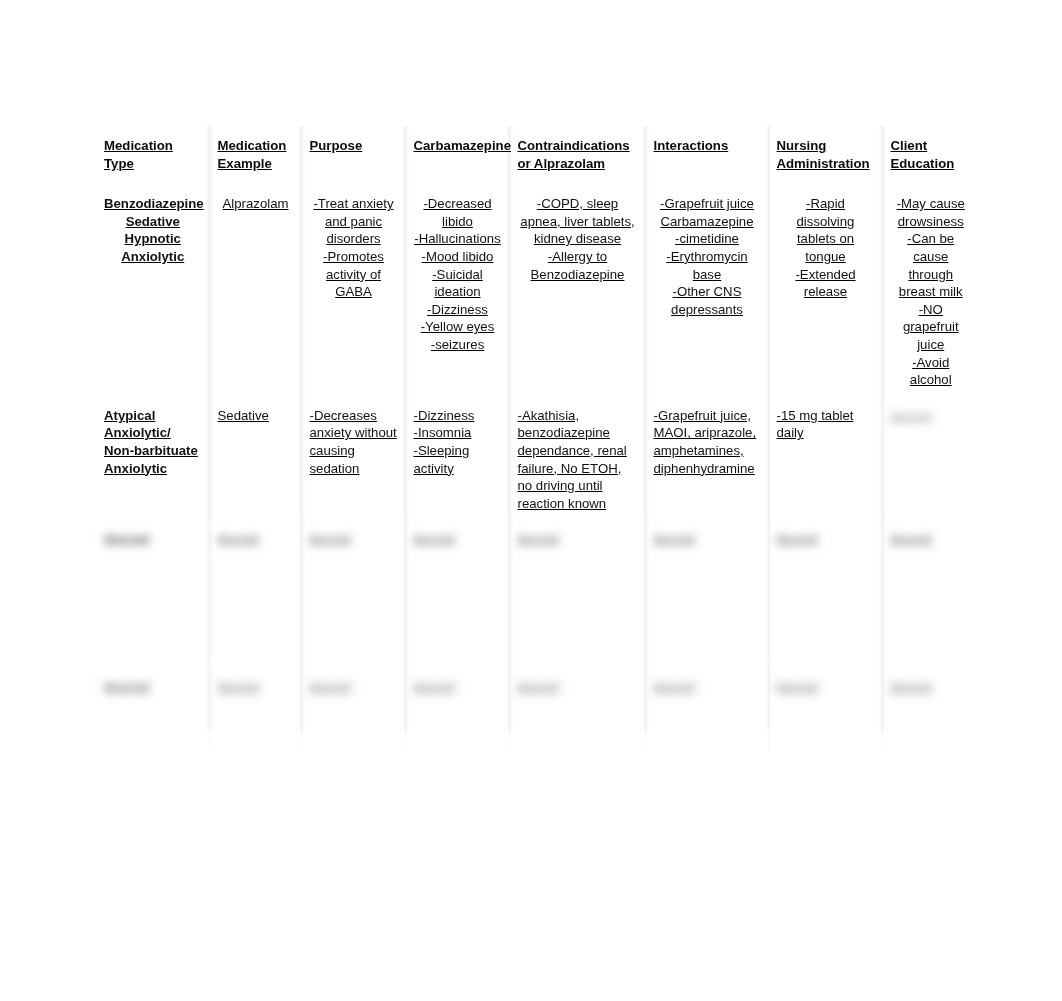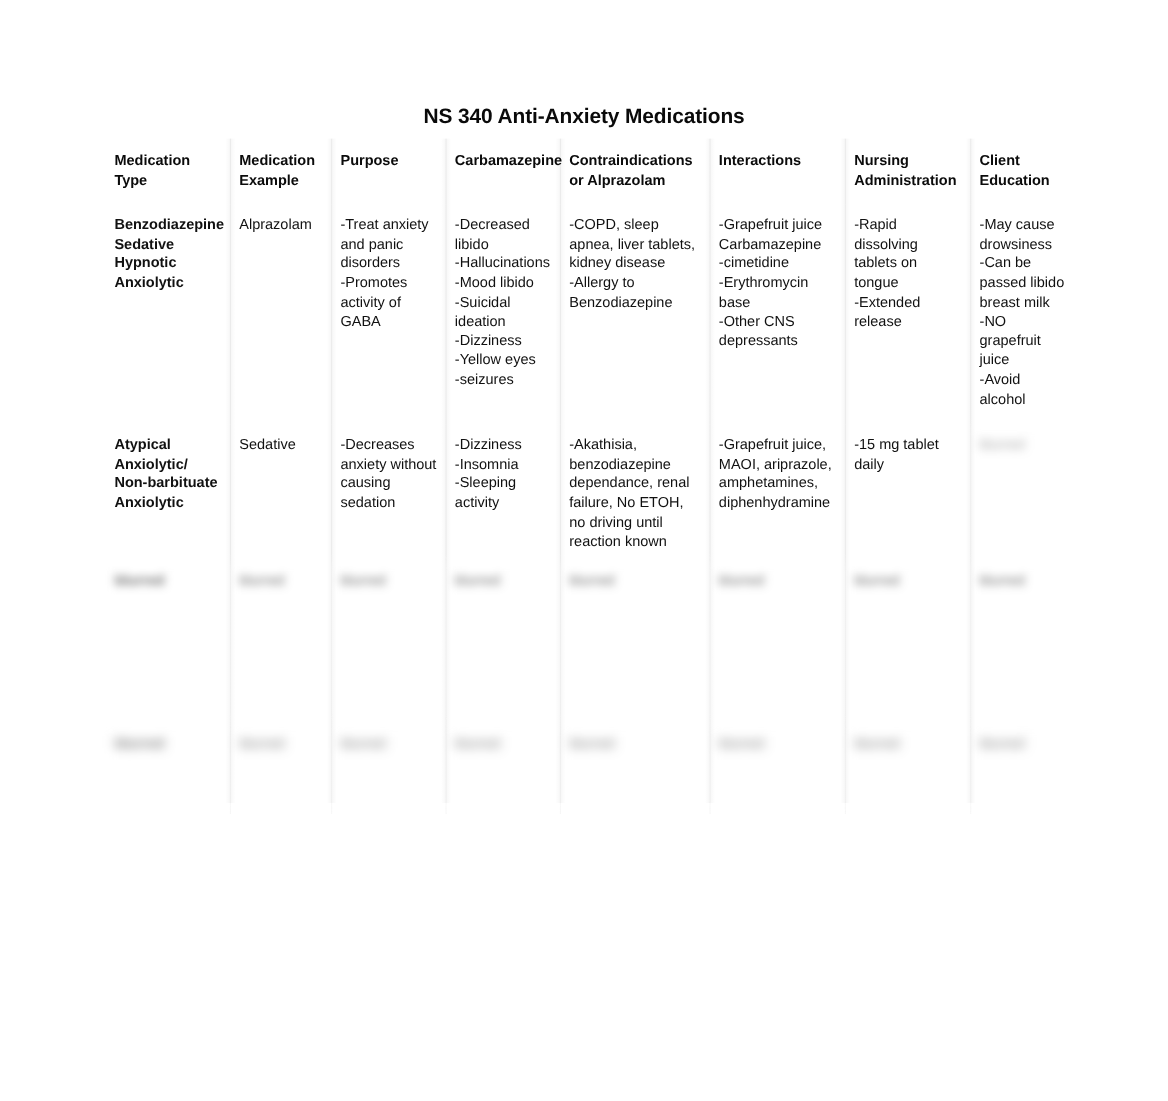--- a/index.html
+++ b/index.html
@@ -40,20 +40,21 @@
     position: absolute;
     left: 96px;
     top: 126px;
     width: 882px;
   }
 
   table.med-table {
     border-collapse: collapse;
     width: 882px;
     table-layout: fixed;
+    text-decoration: underline;
   }
 
   table.med-table td {
     vertical-align: top;
     padding: 9px 7px 9px 8px;
     font-size: 13.2px;
     line-height: 17.6px;
     color: #111111;
     border-right: 1px solid #f3f3f3;
     background: #ffffff;
@@ -112,21 +113,20 @@
     filter: blur(4.3px);
     -webkit-filter: blur(4.3px);
     opacity: 0.6;
   }
 </style>
 </head>
 <body>
 
 <div class="page">
 
-  <div class="doc-title">NS 340 Anti-Anxiety Medications</div>
 
   <div class="table-wrap">
     <table class="med-table">
       <colgroup>
         <col class="c0">
           <col class="c1">
           <col class="c2">
           <col class="c3">
         <col class="c4">
           <col class="c5">
@@ -141,21 +141,21 @@
           <td>Purpose</td>
           <td>Carbamazepine</td>
           <td>Contraindications or Alprazolam</td>
           <td>Interactions</td>
           <td>Nursing Administration</td>
           <td>Client Education</td>
         </tr>
       </thead>
 
       <tbody>
-        <tr style="height:200px;">
+        <tr style="height:200px;text-align:center;">
           <td style="font-weight:bold;">Benzodiazepine Sedative Hypnotic Anxiolytic</td>
           <td>Alprazolam</td>
           <td>
               <div>-Treat anxiety and panic disorders</div>
               <div>-Promotes activity of GABA</div>
             </td>
           <td>
               <div>-Decreased libido</div>
               <div>-Hallucinations</div>
               <div>-Mood libido</div>
@@ -173,21 +173,21 @@
               <div>-cimetidine</div>
               <div>-Erythromycin base</div>
               <div>-Other CNS depressants</div>
             </td>
           <td>
               <div>-Rapid dissolving tablets on tongue</div>
               <div>-Extended release</div>
             </td>
           <td>
               <div>-May cause drowsiness</div>
-              <div>-Can be passed libido breast milk</div>
+              <div>-Can be cause through breast milk</div>
               <div>-NO grapefruit juice</div>
               <div>-Avoid alcohol</div>
             </td>
         </tr>
 
         <tr style="height:106px;">
           <td style="font-weight:bold;">Atypical Anxiolytic/ Non-barbituate Anxiolytic</td>
           <td>Sedative</td>
           <td>-Decreases anxiety without causing sedation</td>
           <td>

